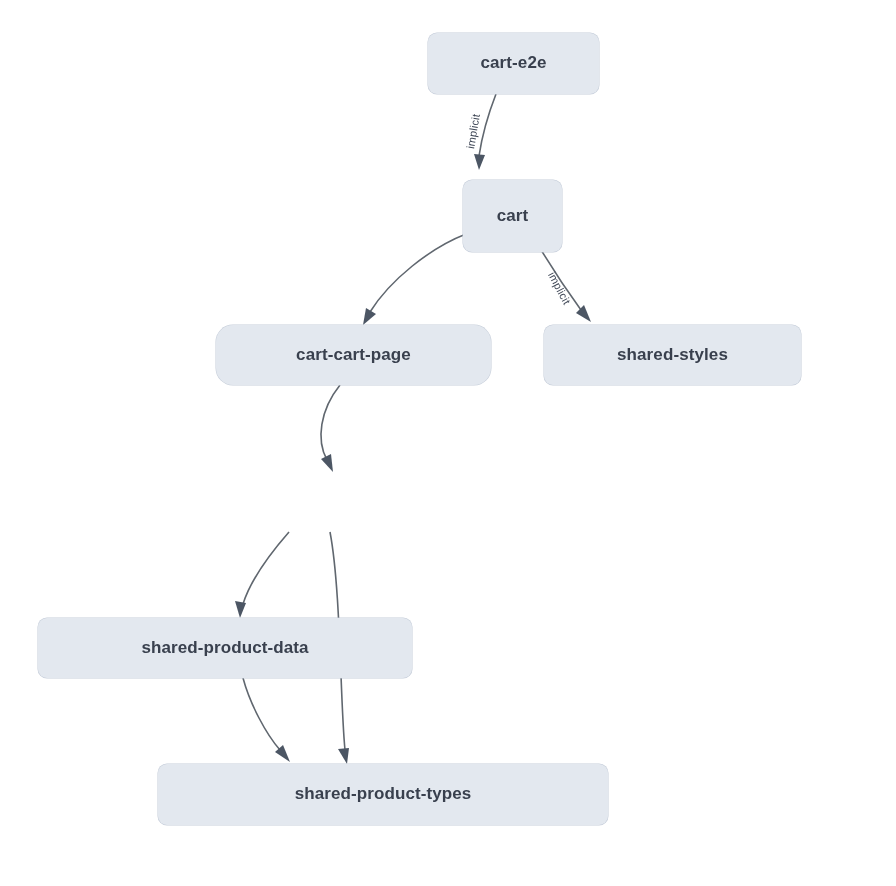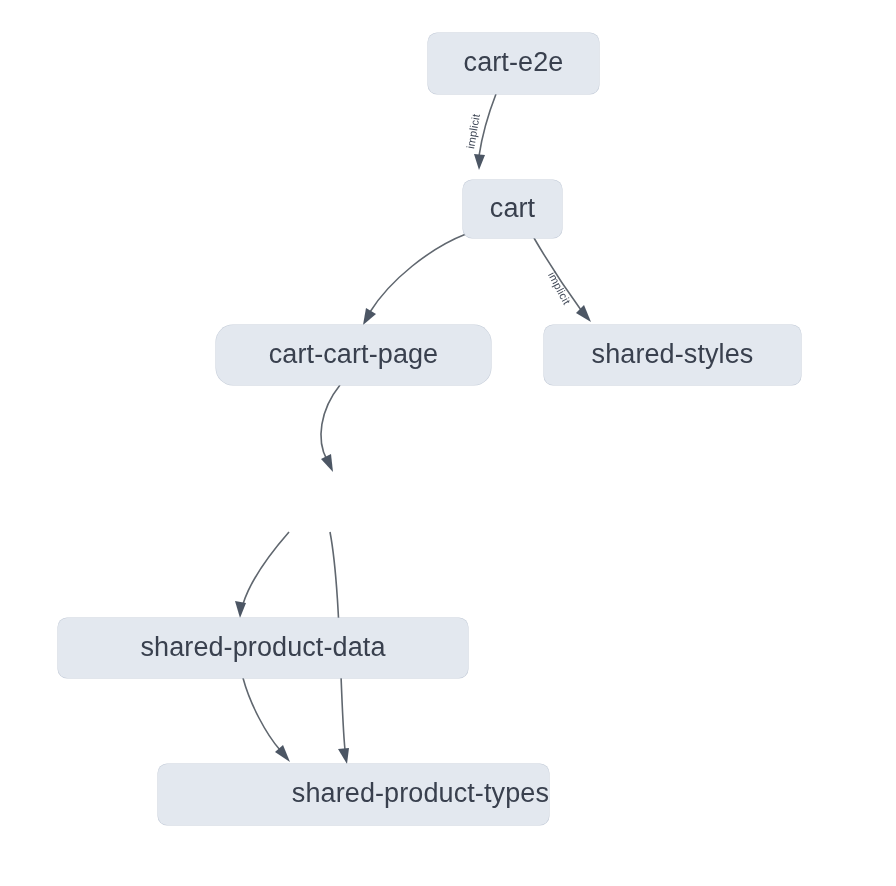--- a/index.html
+++ b/index.html
@@ -42,22 +42,22 @@
     letter-spacing: 0.2px;
   }
   .node {
     position: absolute;
     display: flex;
     align-items: center;
     justify-content: center;
     background: #e3e8ef;
     border-radius: 9px;
     color: #39404e;
-    font-size: 27px;
-    font-weight: 400;
+    font-size: 17px;
+    font-weight: 700;
     letter-spacing: 0.1px;
     white-space: nowrap;
     box-shadow: 0 0 0 0.5px rgba(190,199,212,0.9);
     user-select: none;
   }
   .node-label {
     line-height: 1;
     padding-bottom: 2px;
   }
 </style>
@@ -104,34 +104,34 @@
       <path class="edge-path" d="M 243 678 C 250 704, 266 734, 280 750"></path>
       <polygon class="edge-arrow" points="290,762 275,752 283,745"></polygon>
     </g>
 
   </svg>
 
   <div class="node" style="left:428px; top:33px; width:171px; height:61px;">
     <span class="node-label">cart-e2e</span>
   </div>
 
-  <div class="node" style="left:463px; top:180px; width:99px; height:58px;">
+  <div class="node" style="left:463px; top:180px; width:99px; height:72px;">
     <span class="node-label">cart</span>
   </div>
 
   <div class="node" style="left:216px; top:325px; width:275px; height:60px;border-radius:17px;">
     <span class="node-label">cart-cart-page</span>
   </div>
 
   <div class="node" style="left:544px; top:325px; width:257px; height:60px;">
     <span class="node-label">shared-styles</span>
   </div>
 
 
-  <div class="node" style="left:58px; top:618px; width:410px; height:60px;">
+  <div class="node" style="left:38px; top:618px; width:374px; height:60px;">
     <span class="node-label">shared-product-data</span>
   </div>
 
-  <div class="node" style="left:158px; top:764px; width:391px; height:61px;justify-content:flex-end;">
+  <div class="node" style="left:158px; top:764px; width:450px; height:61px;">
     <span class="node-label">shared-product-types</span>
   </div>
 
 </div>
 
 </body></html>

